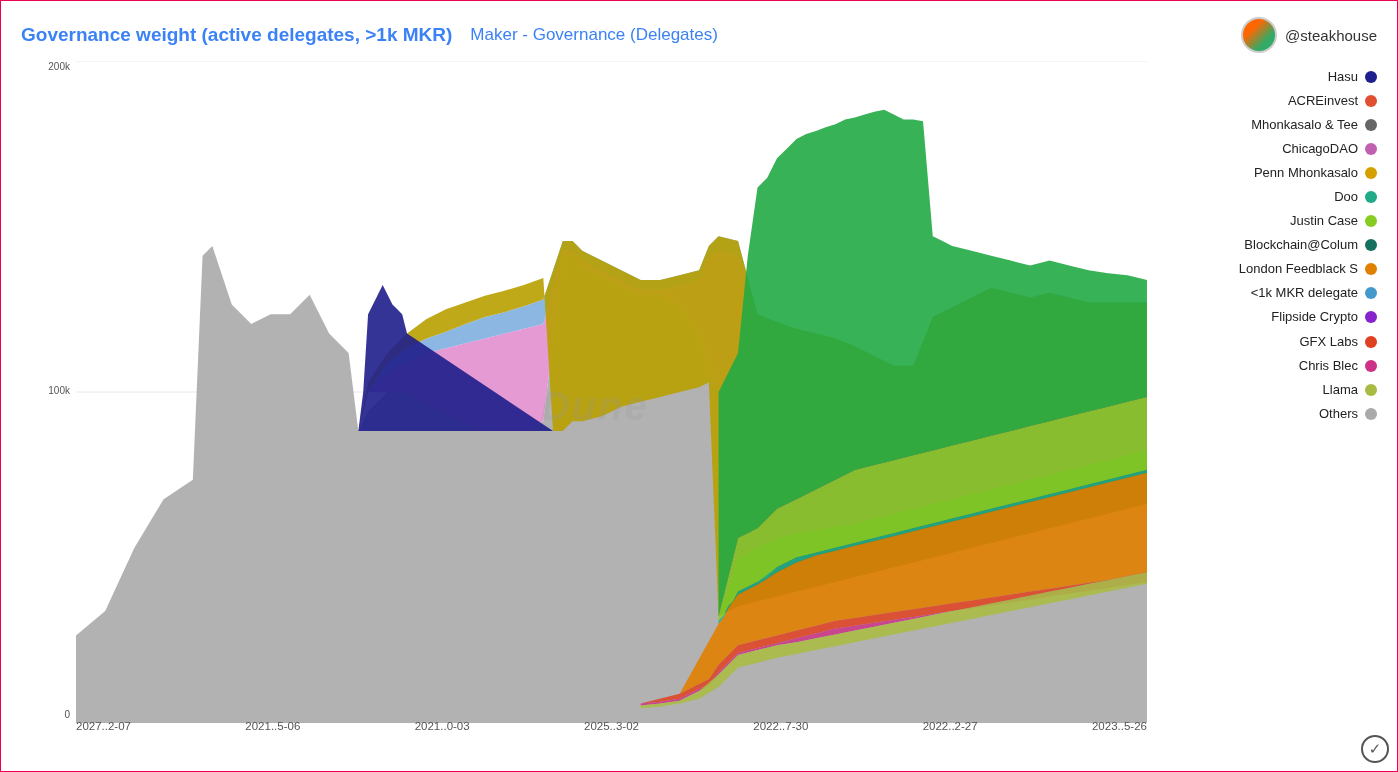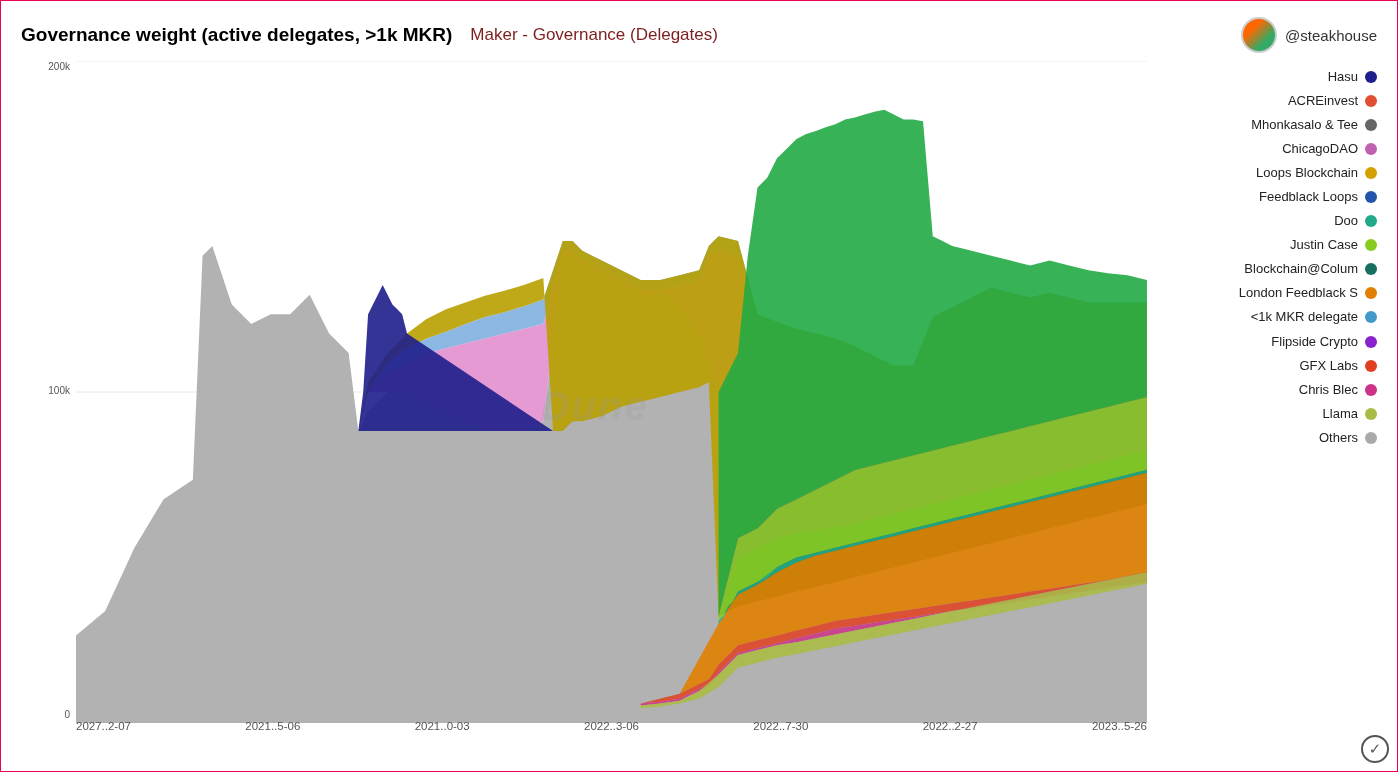--- a/index.html
+++ b/index.html
@@ -25,26 +25,26 @@
       margin-bottom: 8px;
     }
     .header-left {
       display: flex;
       align-items: center;
       gap: 18px;
     }
     .chart-title {
       font-size: 19px;
       font-weight: 700;
-      color: #000000;
+      color: #3b82f6;
     }
     .chart-subtitle {
       font-size: 17px;
       font-weight: 400;
-      color: #7f1d1d;
+      color: #3b82f6;
     }
     .header-right {
       display: flex;
       align-items: center;
       gap: 8px;
       font-size: 15px;
       color: #333;
     }
     .logo-circle {
       width: 36px;
@@ -1054,21 +1054,21 @@
           "></polygon>
 
       </svg>
 
       <div class="dune-watermark">Dune</div>
 
       <div class="x-axis">
         <span class="x-label">2027..2-07</span>
         <span class="x-label">2021..5-06</span>
         <span class="x-label">2021..0-03</span>
-        <span class="x-label">2022..3-06</span>
+        <span class="x-label">2025..3-02</span>
         <span class="x-label">2022..7-30</span>
         <span class="x-label">2022..2-27</span>
         <span class="x-label">2023..5-26</span>
       </div>
     </div>
 
     <div class="legend-area" id="legend-container">
     <div class="legend-item">
           <span class="legend-label">Hasu</span>
           <div class="legend-dot" style="background: rgb(30, 30, 140);"></div>
@@ -1079,26 +1079,22 @@
         </div>
         <div class="legend-item">
           <span class="legend-label">Mhonkasalo &amp; Tee</span>
           <div class="legend-dot" style="background: rgb(102, 102, 102);"></div>
         </div>
         <div class="legend-item">
           <span class="legend-label">ChicagoDAO</span>
           <div class="legend-dot" style="background: rgb(192, 96, 176);"></div>
         </div>
         <div class="legend-item">
-          <span class="legend-label">Loops Blockchain</span>
+          <span class="legend-label">Penn Mhonkasalo</span>
           <div class="legend-dot" style="background: rgb(212, 160, 0);"></div>
-        </div>
-        <div class="legend-item">
-          <span class="legend-label">Feedblack Loops</span>
-          <div class="legend-dot" style="background: rgb(34, 85, 170);"></div>
         </div>
         <div class="legend-item">
           <span class="legend-label">Doo</span>
           <div class="legend-dot" style="background: rgb(32, 170, 136);"></div>
         </div>
         <div class="legend-item">
           <span class="legend-label">Justin Case</span>
           <div class="legend-dot" style="background: rgb(136, 204, 34);"></div>
         </div>
         <div class="legend-item">

